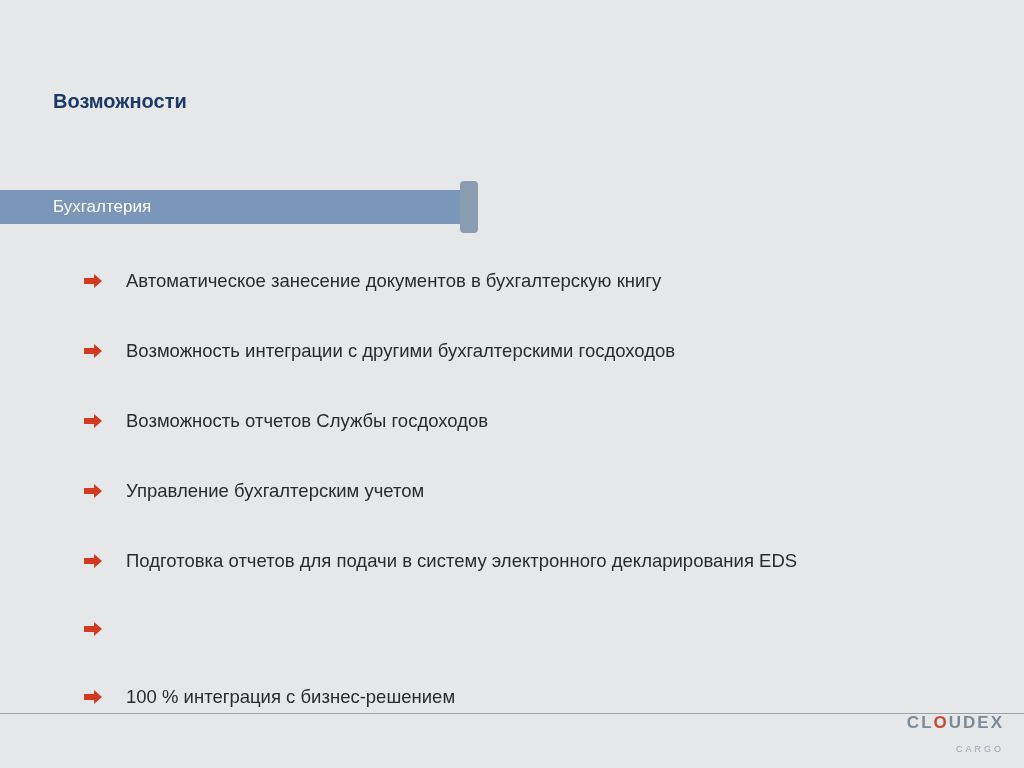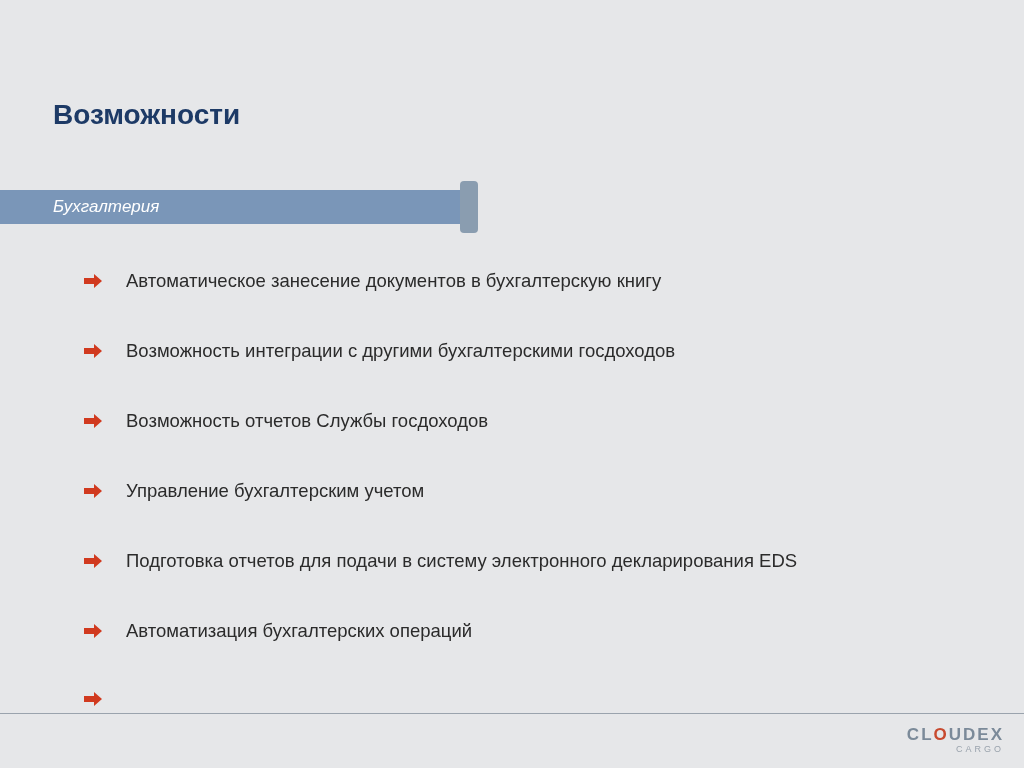--- a/index.html
+++ b/index.html
@@ -6,36 +6,35 @@
   html, body { width: 1024px; height: 768px; }
   body {
     background: #e6e7e9;
     font-family: "Trebuchet MS", "Segoe UI", Tahoma, sans-serif;
     color: #2b2b2b;
     position: relative;
     overflow: hidden;
   }
   .title {
     position: absolute;
-    top: 99px;
+    top: 90px;
     left: 53px;
-    font-size: 28px;
+    font-size: 20px;
     font-weight: bold;
     color: #1d3a66;
   }
   .section-bar {
     position: absolute;
     top: 190px;
     left: 0;
     width: 460px;
     height: 34px;
     background: #7a96b8;
     display: flex;
     align-items: center;
-    font-style: italic;
   }
   .section-bar-cap {
     position: absolute;
     top: 181px;
     left: 460px;
     width: 18px;
     height: 52px;
     background: #8a9db0;
     border-radius: 4px;
   }
@@ -91,21 +90,21 @@
     letter-spacing: 2px;
     color: #7b8a99;
     font-weight: 600;
     text-align: center;
   }
   .logo-main .accent { color: #c84a2f; }
   .logo-sub {
     font-size: 9px;
     letter-spacing: 3px;
     color: #9aa3ad;
-    margin-top: 2px;
+    margin-top: 14px;
   }
 </style>
 </head>
 <body>
 
 <div class="title">Возможности</div>
 
 <div class="section-bar-cap"></div>
 <div class="section-bar">
   <span class="section-label">Бухгалтерия</span>
@@ -151,28 +150,28 @@
         </svg>
     </span>
     <span class="item-text">Подготовка отчетов для подачи в систему электронного декларирования EDS</span>
   </div>
   <div class="item">
     <span class="arrow-box">
       <svg width="18" height="14" viewBox="0 0 18 14">
           <path d="M0 4 H10 V0 L18 7 L10 14 V10 H0 Z" fill="#d13a1f"></path>
         </svg>
     </span>
-    <span class="item-text">Автоматизация бухгалтерских операций</span>
   </div>
   <div class="item">
     <span class="arrow-box">
       <svg width="18" height="14" viewBox="0 0 18 14">
           <path d="M0 4 H10 V0 L18 7 L10 14 V10 H0 Z" fill="#d13a1f"></path>
         </svg>
     </span>
+    <span class="item-text">100 % интеграция с бизнес-решением</span>
   </div>
 </div>
 
 <div class="footer-rule"></div>
 
 <div class="logo">
   <div class="logo-main">
     <span>CL</span><span class="accent">O</span><span>UDEX</span>
   </div>
   <div class="logo-sub">CARGO</div>

